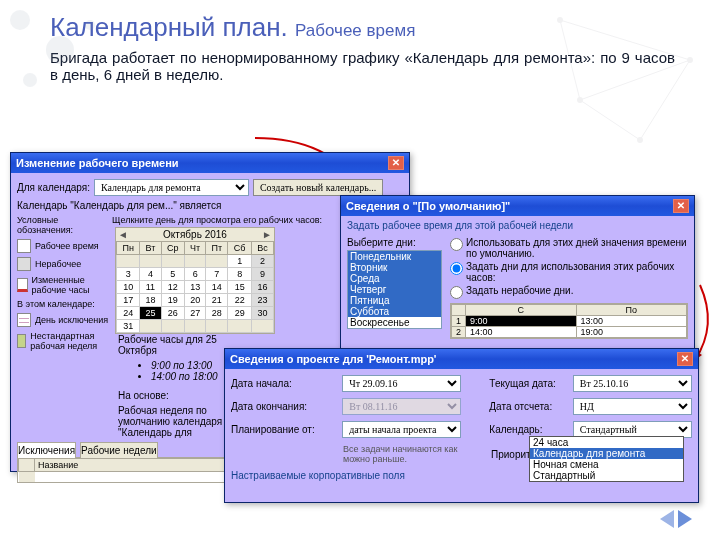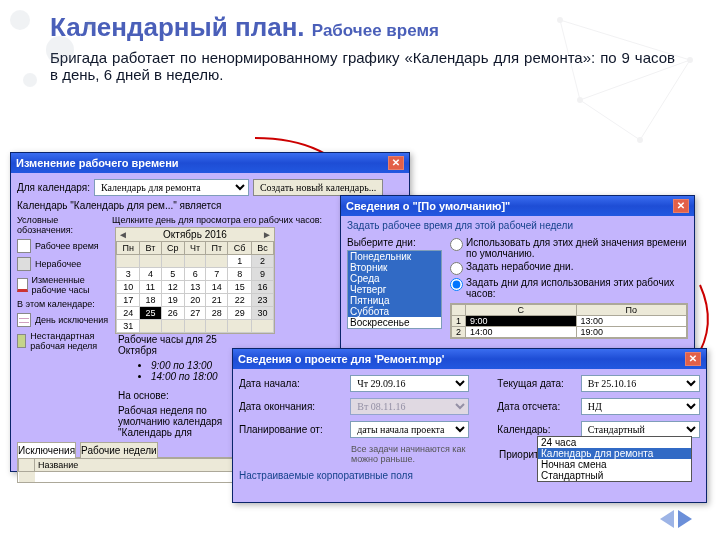--- a/index.html
+++ b/index.html
@@ -1,19 +1,19 @@
 <!DOCTYPE html>
 <html><head>
 <meta charset="utf-8">
 <style>
   * { box-sizing: border-box; margin: 0; padding: 0; }
   body { width: 720px; height: 540px; font-family: Tahoma, Arial, sans-serif; font-size: 10px; background: #fff; position: relative; overflow: hidden; }
   .deco-net { position: absolute; top: 0; right: 0; opacity: .08; }
   .deco-dots { position: absolute; top: 0; left: 0; opacity: .12; }
-  .title { font-size: 26px; color: #4a5fb9; font-weight: bold; margin: 12px 0 6px 50px; }
+  .title { font-size: 26px; color: #4a5fb9; font-weight: normal; margin: 12px 0 6px 50px; }
   .title .sub { font-size: 17px; }
   .para { font-size: 15px; color: #0f172a; margin: 0 45px 10px 50px; text-align: justify; }
 
   .win { position: absolute; background: #c4b5fd; border: 1px solid #0a246a; box-shadow: 2px 2px 6px rgba(0,0,0,.3); }
   .titlebar { background: linear-gradient(#3a6df0,#1e4dd5 50%,#2258e0); color: #fff; padding: 3px 5px; font-size: 11px; font-weight: bold; display: flex; align-items: center; justify-content: space-between; }
   .close { width: 16px; height: 14px; background: #e36048; border: 1px solid #fff3; color: #fff; font-size: 10px; line-height: 12px; text-align: center; font-family: Arial; cursor: pointer; }
   .body { padding: 6px; font-size: 10px; color: #000; }
 
   
   .w1 { left: 10px; top: 152px; width: 400px; height: 320px; }
@@ -58,21 +58,21 @@
   .radios label { display: flex; align-items: flex-start; gap: 3px; margin-bottom: 2px; line-height: 11px; }
   .radios input { margin-top: 1px; flex-shrink: 0; }
   .tgrid { border: 1px solid #aca899; background: #fff; margin-top: 4px; }
   .tgrid table { border-collapse: collapse; font-size: 9px; width: 100%; }
   .tgrid th, .tgrid td { border: 1px solid #aca899; padding: 0 4px; }
   .tgrid th { background: #ece9d8; font-weight: normal; }
   .tgrid .rowh { background: #ece9d8; width: 12px; text-align: center; }
   .tgrid .selcell { background: #000; color: #fff; }
 
   
-  .w3 { left: 232px; top: 348px; width: 475px; height: 155px; }
+  .w3 { left: 224px; top: 348px; width: 475px; height: 155px; }
   .w3 .body { font-size: 10px; }
   .w3 .row { margin-bottom: 6px; }
   .w3 .lbl3 { width: 108px; display: inline-block; }
   .dropdown { position: absolute; right: 14px; top: 87px; width: 155px; border: 1px solid #555; background: #fff; font-size: 10px; z-index: 5; }
   .dropdown div { padding: 0 3px; cursor: pointer; }
   .dropdown .hl { background: #316ac5; color: #fff; }
 
   
   .arrow { position: absolute; pointer-events: none; }
 
@@ -299,26 +299,26 @@
           <div class="sel">Суббота</div>
           <div>Воскресенье</div>
         </div>
     </div>
     <div class="radios">
       <label>
           <input type="radio" name="r" style="">
           <span>Использовать для этих дней значения времени по умолчанию.</span>
         </label>
       <label>
+          <input type="radio" name="r" checked="" style="">
+          <span>Задать дни для использования этих рабочих часов:</span>
+        </label>
+      <label>
           <input type="radio" name="r" style="">
           <span>Задать нерабочие дни.</span>
-        </label>
-      <label>
-          <input type="radio" name="r" checked="" style="">
-          <span>Задать дни для использования этих рабочих часов:</span>
         </label>
       <div class="tgrid">
         <table>
             <thead>
               <tr>
                 <th class="rowh"></th>
                 <th>С</th>
                 <th>По</th>
               </tr>
             </thead>

